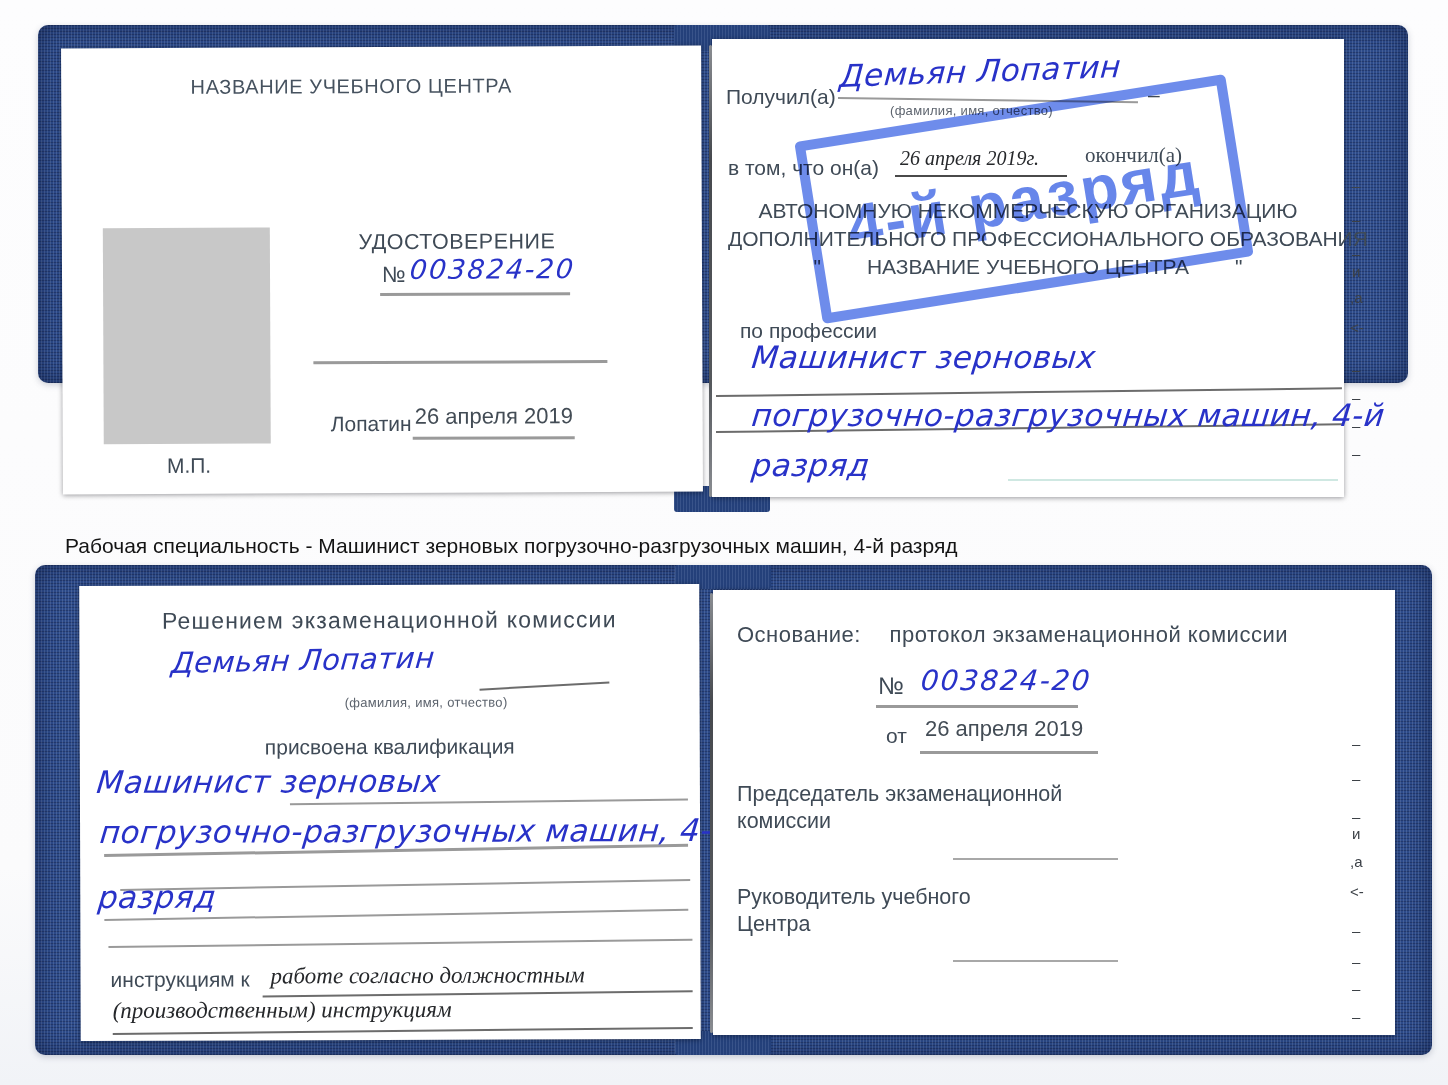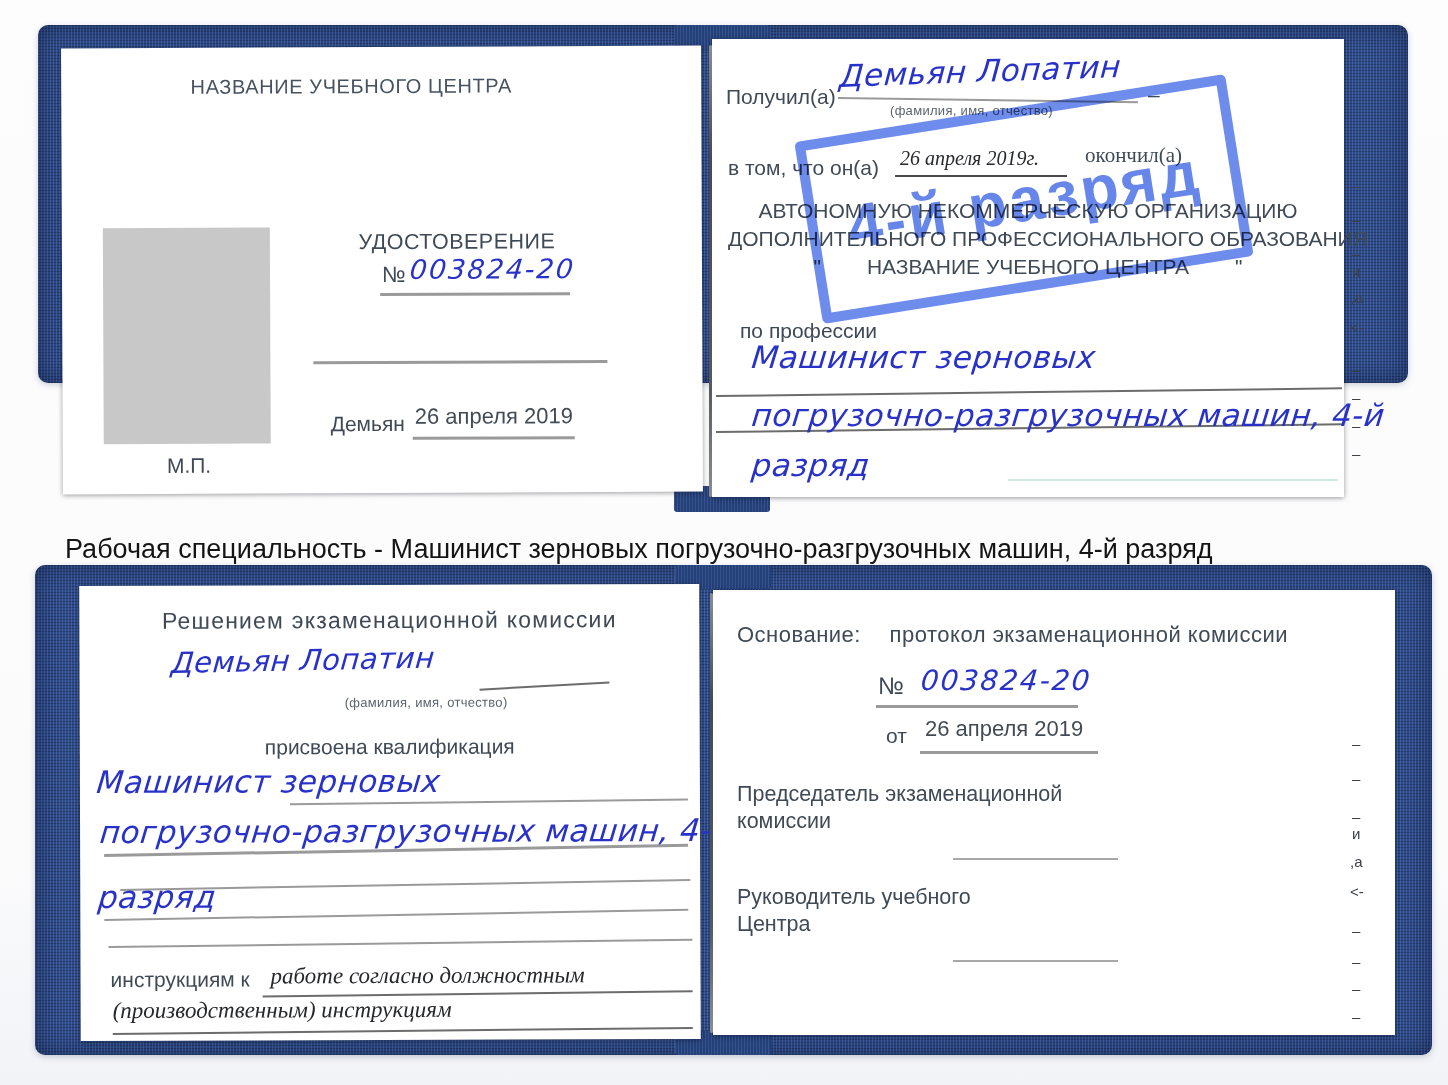--- a/index.html
+++ b/index.html
@@ -43,21 +43,21 @@
   .stamp{
     position:absolute;border:10px solid rgba(90,124,232,.88);border-radius:5px;
     display:flex;align-items:center;justify-content:center;
     transform:rotate(-9deg);z-index:6;mix-blend-mode:multiply;
   }
   .stamp span{
     color:rgba(90,124,232,.92);font-size:62px;font-weight:bold;letter-spacing:3px;
     white-space:nowrap;
   }
   .frag{position:absolute;color:#3c4147;font-size:15px;white-space:nowrap;z-index:3;}
-  .caption{position:absolute;color:#141414;font-size:27px;white-space:nowrap;}
+  .caption{position:absolute;color:#141414;font-size:21px;white-space:nowrap;}
   .teal{position:absolute;height:2px;background:#cfe8e2;z-index:3;}
 </style>
 </head>
 <body>
 
 <section class="spread" style="left:38px;top:25px;width:1370px;height:358px;">
   <div class="tab" style="left:636px;top:0;width:96px;height:26px;"></div>
   <div class="tab" style="left:636px;top:461px;width:96px;height:26px;"></div>
 
   <div class="page" style="left:24px;top:22px;width:640px;height:446px;transform:rotate(-0.25deg);">
@@ -66,21 +66,21 @@
     <div class="photo" style="left:41px;top:180px;width:167px;height:216px;"></div>
 
     <div class="p p-center" style="left:250px;top:183px;width:290px;font-size:21.5px;letter-spacing:.5px;">УДОСТОВЕРЕНИЕ</div>
 
     <div class="p" style="left:320px;top:215px;font-size:22px;">№</div>
     <div class="hand hand-num" style="left:348px;top:207px;">003824-20</div>
     <div class="ln" style="left:318px;top:246px;width:190px;height:3px;"></div>
 
     <div class="ln" style="left:251px;top:314px;width:294px;height:3px;"></div>
 
-    <div class="p" style="left:268px;top:365px;">Демьян</div>
+    <div class="p" style="left:268px;top:365px;">Лопатин</div>
     <div class="p" style="left:352px;top:357px;font-size:22px;color:#434c55;">26 апреля 2019</div>
     <div class="ln" style="left:350px;top:390px;width:162px;height:3px;"></div>
 
     <div class="p" style="left:104px;top:406px;">М.П.</div>
   </div>
 
   <div class="page" style="left:674px;top:14px;width:632px;height:458px;">
     <div class="p" style="left:14px;top:36px;margin-top:10px;">Получил(а)</div>
     <div class="hand" style="left:128px;top:14px;transform:skewX(-6deg) rotate(-2deg);">Демьян Лопатин</div>
     <div class="ln" style="left:126px;top:58px;width:300px;transform:rotate(0.8deg);"></div>

